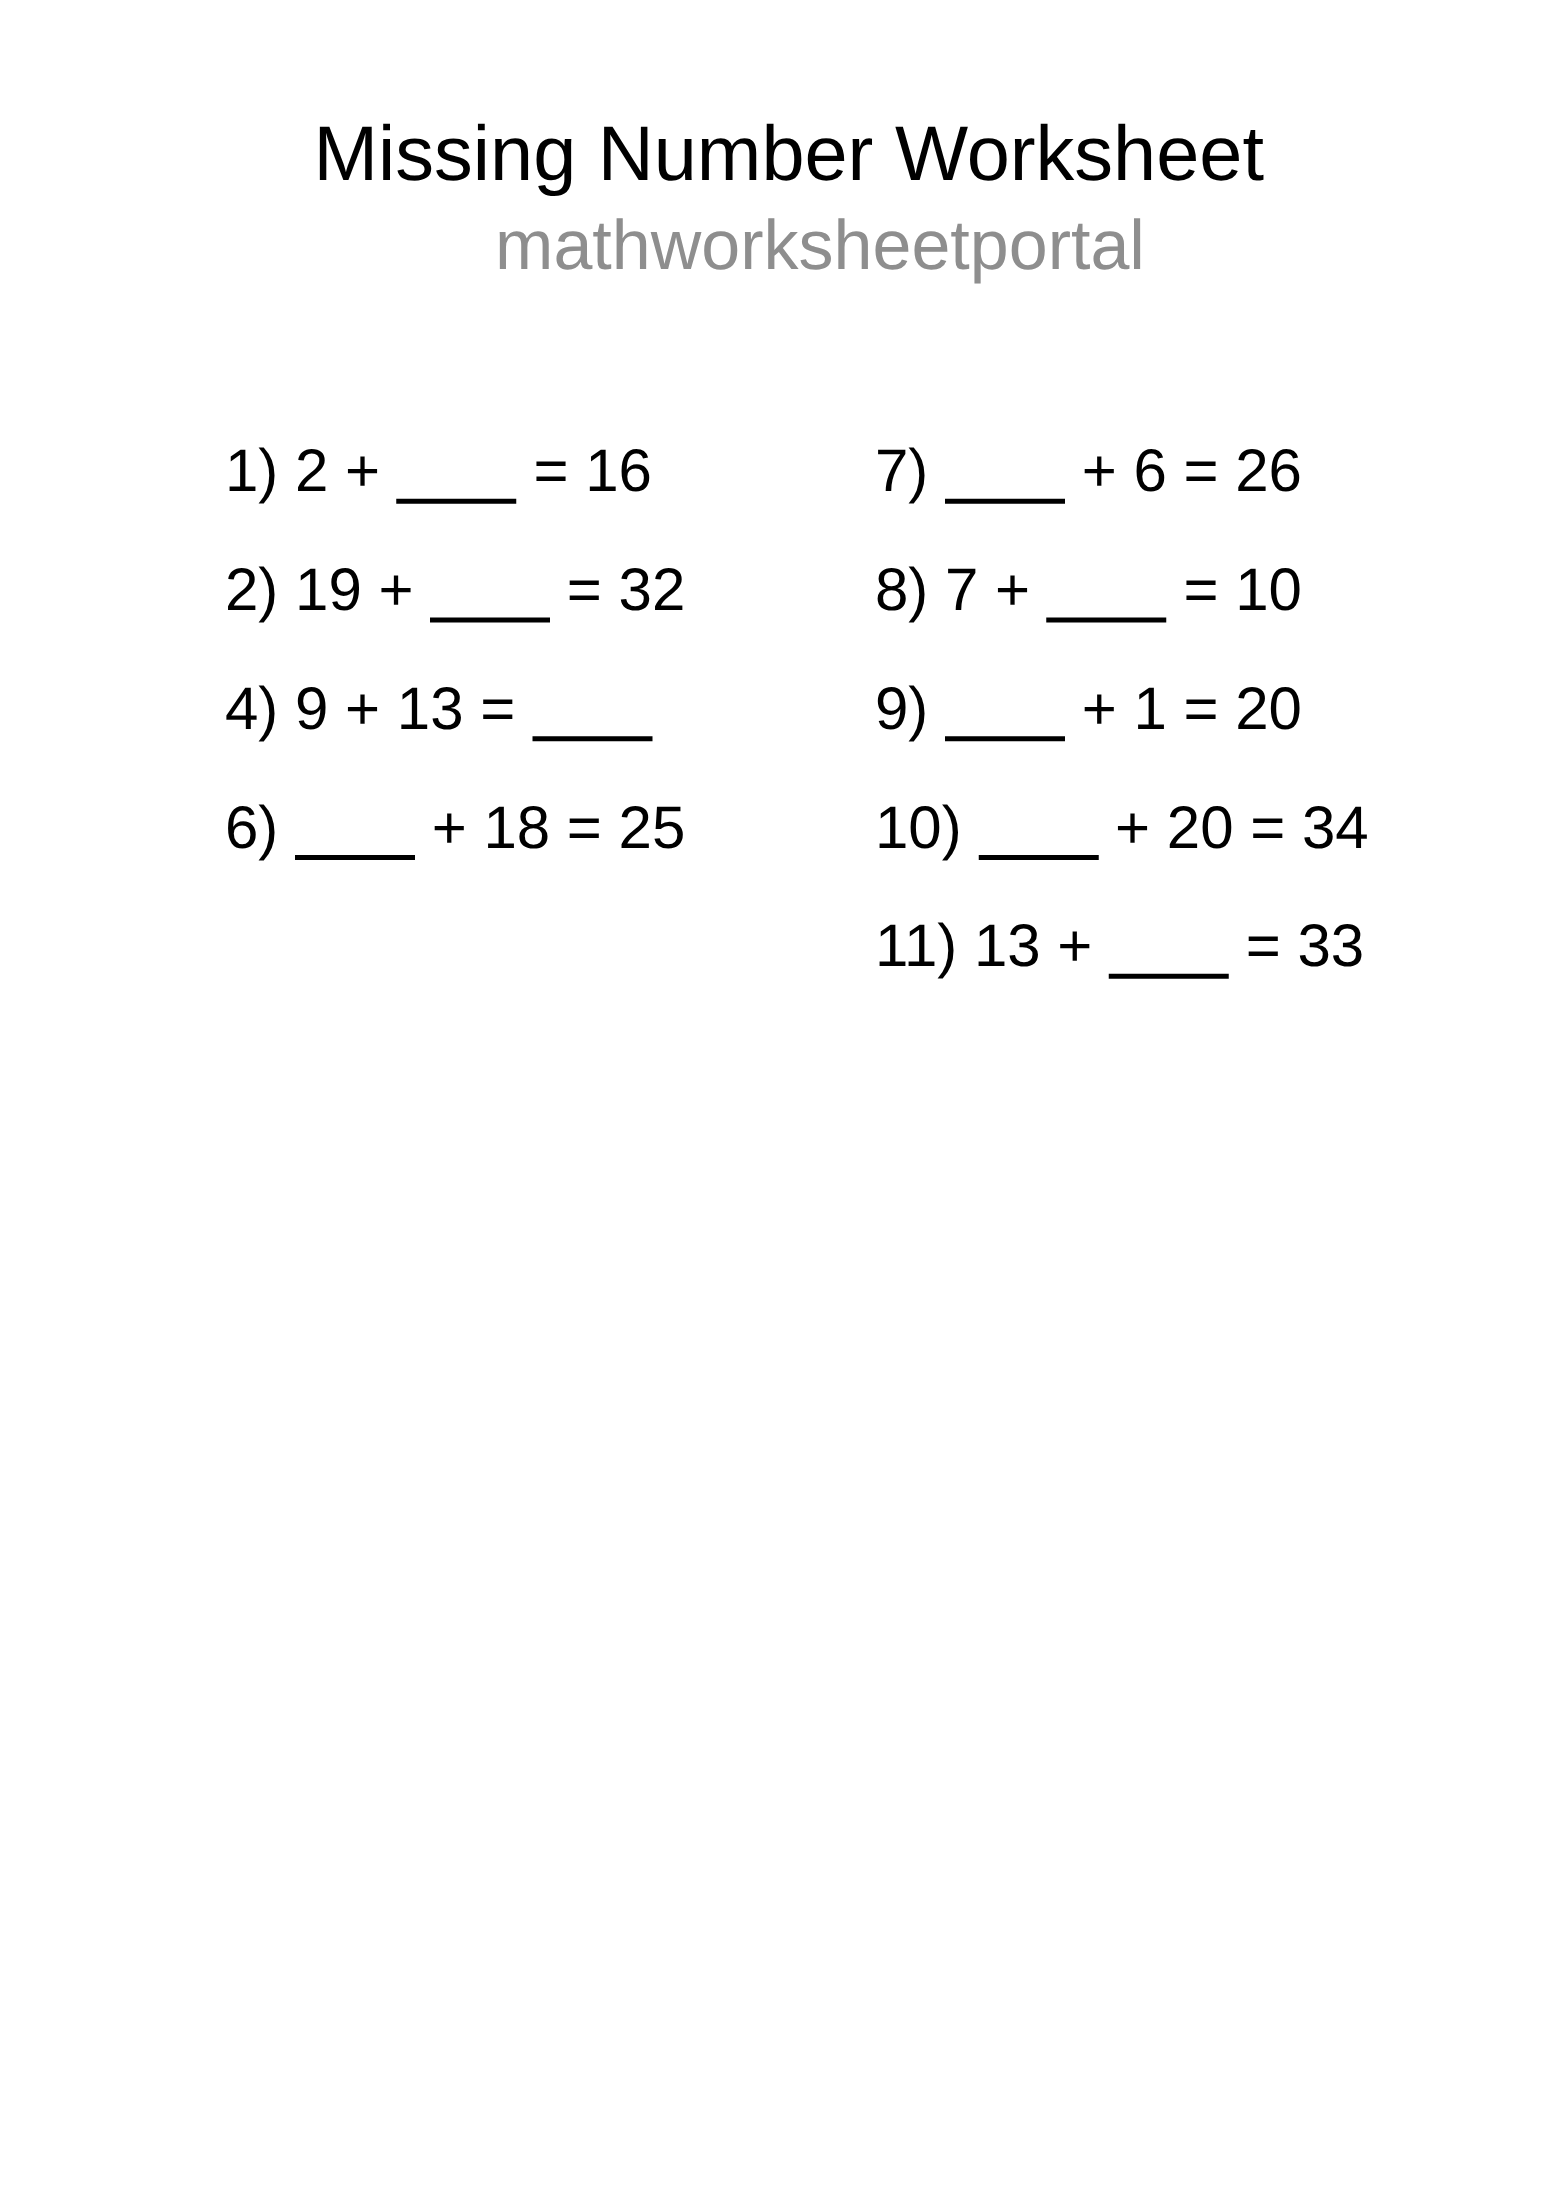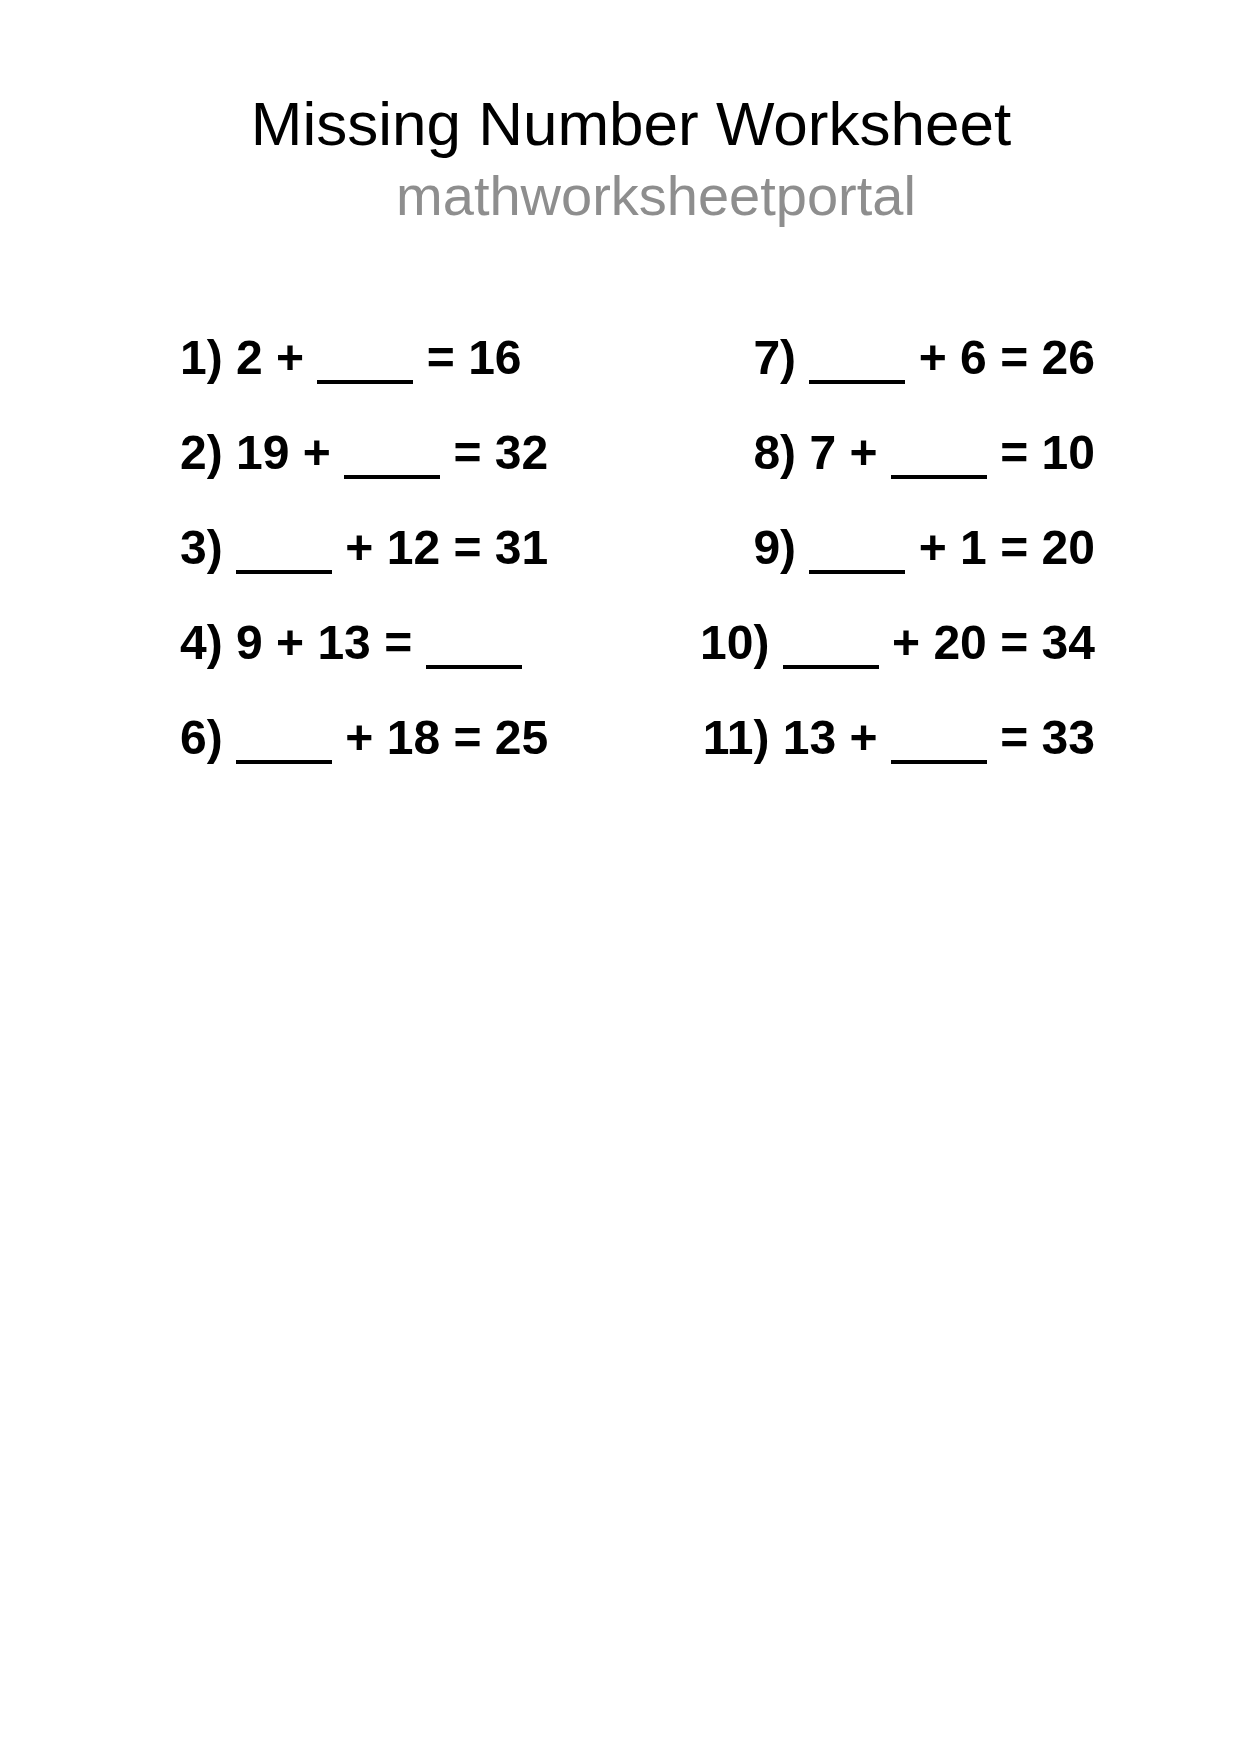--- a/index.html
+++ b/index.html
@@ -37,25 +37,24 @@
     color: var(--subtitle-color, #8e8e8e);
   }
   .problems {
     position: absolute;
     left: 0;
     top: 0;
     width: 1240px;
   }
   .column {
     position: absolute;
-    top: 334px;
-    font-weight: bold;
+    top: 354px;
   }
   .column-left  { left: 180px; }
-  .column-right { left: 700px; text-align: right; }
+  .column-right { left: 700px; }
   .problem-row {
     font-size: 48px;
     line-height: 48px;
     height: 48px;
     margin-bottom: 47px;     
     white-space: pre;        
     color: var(--text-color, #000000);
   }
   .blank {
     display: inline-block;
@@ -72,21 +71,20 @@
 
   <header class="header">
     <h1 class="title">Missing Number Worksheet</h1>
     <div class="subtitle">mathworksheetportal</div>
   </header>
 
   <main class="problems">
     <div class="column column-left">
         <div class="problem-row"><span>1) </span><span>2 + </span><span class="blank"></span><span> = 16</span></div>
         <div class="problem-row"><span>2) </span><span>19 + </span><span class="blank"></span><span> = 32</span></div>
-        <div class="problem-row"><span>3) </span><span class="blank"></span><span> + 12 = 31</span></div>
         <div class="problem-row"><span>4) </span><span>9 + 13 = </span><span class="blank"></span></div>
         <div class="problem-row"><span>6) </span><span class="blank"></span><span> + 18 = 25</span></div>
       </div>
     <div class="column column-right">
         <div class="problem-row"><span>7) </span><span class="blank"></span><span> + 6 = 26</span></div>
         <div class="problem-row"><span>8) </span><span>7 + </span><span class="blank"></span><span> = 10</span></div>
         <div class="problem-row"><span>9) </span><span class="blank"></span><span> + 1 = 20</span></div>
         <div class="problem-row"><span>10) </span><span class="blank"></span><span> + 20 = 34</span></div>
         <div class="problem-row"><span>11) </span><span>13 + </span><span class="blank"></span><span> = 33</span></div>
       </div>

